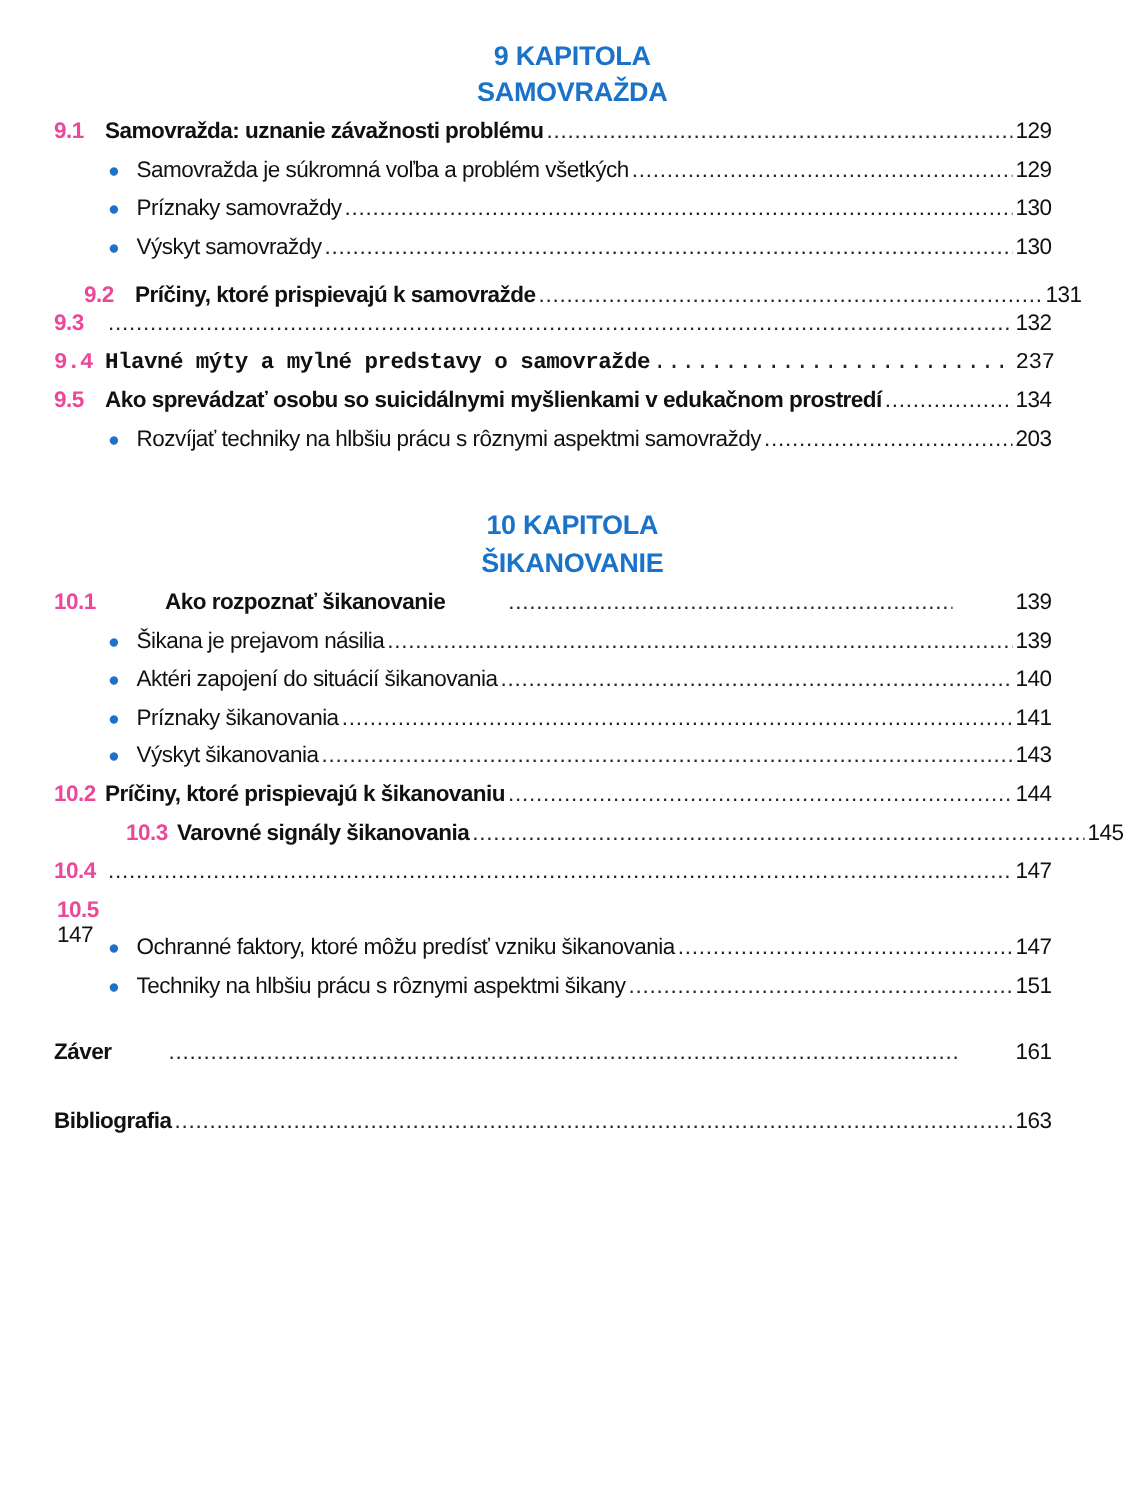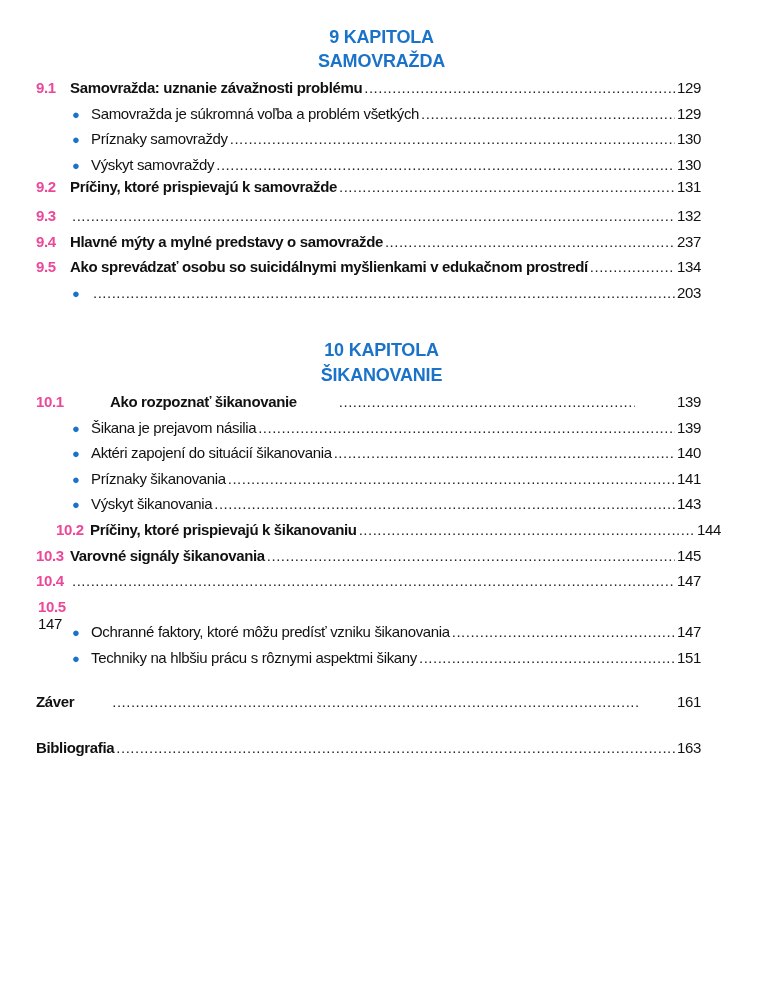--- a/index.html
+++ b/index.html
@@ -42,45 +42,46 @@
         <span class="title">Príznaky samovraždy</span>
         <span class="leader"></span>
         <span class="page-num">130</span>
       </div>
       <div class="row l2" style="top: 156px;">
         <span class="bullet">●</span>
         <span class="title">Výskyt samovraždy</span>
         <span class="leader"></span>
         <span class="page-num">130</span>
       </div>
-      <div class="row l1" style="top: 178px;">
+      <div class="row l1" style="top: 188px; margin-left: 20px;">
         <span class="num">9.2</span>
         <span class="title">Príčiny, ktoré prispievajú k samovražde</span>
         <span class="leader"></span>
         <span class="page-num">131</span>
       </div>
       <div class="row l1" style="top: 207px;">
         <span class="num">9.3</span>
         <span class="leader"></span>
         <span class="page-num">132</span>
       </div>
-      <div class="row l1" style="top: 233px;">
+      <div class="row l1" style="top: 233px; font-family: Liberation Mono, monospace;">
         <span class="num">9.4</span>
         <span class="title">Hlavné mýty a mylné predstavy o samovražde</span>
         <span class="leader"></span>
         <span class="page-num">237</span>
       </div>
       <div class="row l1" style="top: 258px;">
         <span class="num">9.5</span>
         <span class="title">Ako sprevádzať osobu so suicidálnymi myšlienkami v edukačnom prostredí</span>
         <span class="leader"></span>
         <span class="page-num">134</span>
       </div>
       <div class="row l2" style="top: 284px;">
         <span class="bullet">●</span>
+        <span class="title">Rozvíjať techniky na hlbšiu prácu s rôznymi aspektmi samovraždy</span>
         <span class="leader"></span>
         <span class="page-num">203</span>
       </div>
     </div>
 
   <div class="chapter-head" style="top:340px">10 KAPITOLA</div>
   <div class="chapter-head" style="top:365px">ŠIKANOVANIE</div>
   <div id="ch1">
       <div class="row l1" style="top: 393px; gap: 40px;">
         <span class="num">10.1</span>
@@ -105,27 +106,27 @@
         <span class="title">Príznaky šikanovania</span>
         <span class="leader"></span>
         <span class="page-num">141</span>
       </div>
       <div class="row l2" style="top: 495px;">
         <span class="bullet">●</span>
         <span class="title">Výskyt šikanovania</span>
         <span class="leader"></span>
         <span class="page-num">143</span>
       </div>
-      <div class="row l1" style="top: 521px; margin-left: 20px;">
+      <div class="row l1" style="top: 521px;">
         <span class="num">10.2</span>
         <span class="title">Príčiny, ktoré prispievajú k šikanovaniu</span>
         <span class="leader"></span>
         <span class="page-num">144</span>
       </div>
-      <div class="row l1" style="top: 547px;">
+      <div class="row l1" style="top: 547px; margin-left: 48px;">
         <span class="num">10.3</span>
         <span class="title">Varovné signály šikanovania</span>
         <span class="leader"></span>
         <span class="page-num">145</span>
       </div>
       <div class="row l1" style="top: 572px;">
         <span class="num">10.4</span>
         <span class="leader"></span>
         <span class="page-num">147</span>
       </div>

